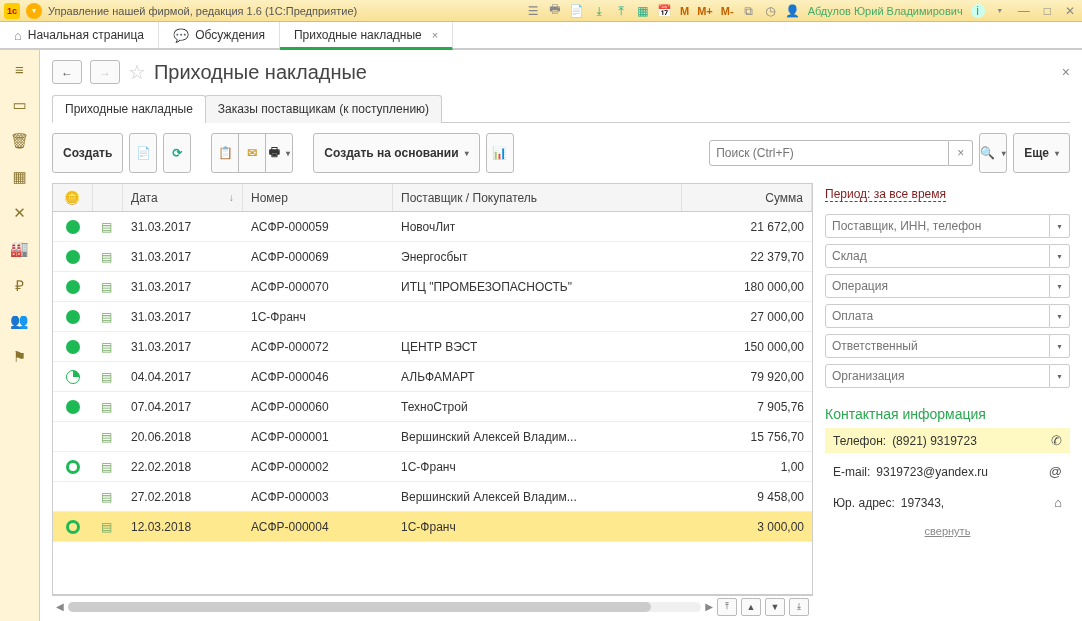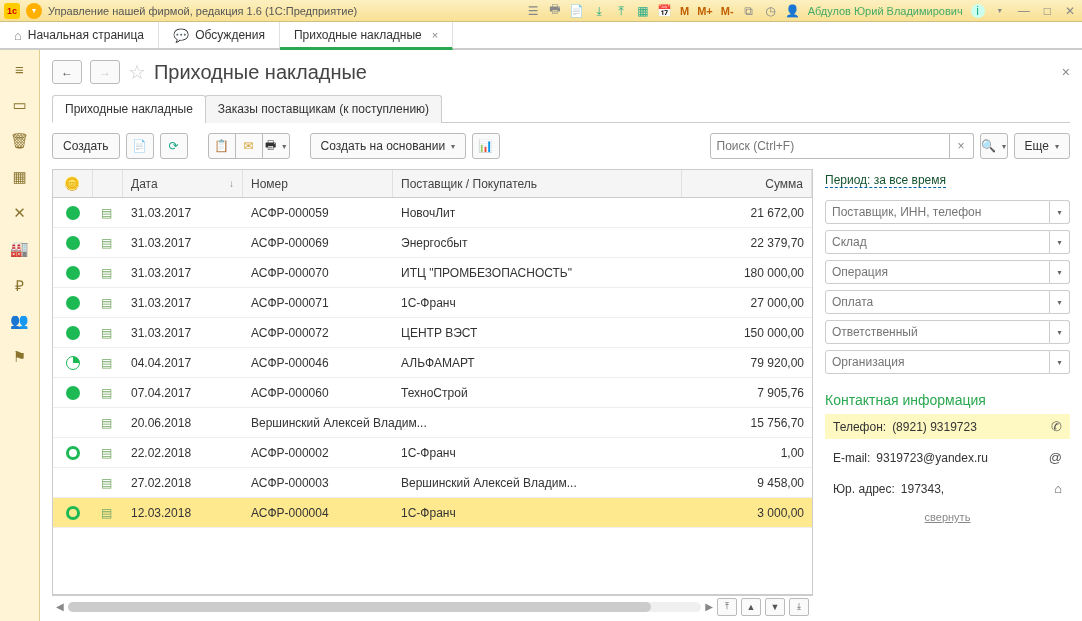--- a/index.html
+++ b/index.html
@@ -39,21 +39,21 @@
 .pagetitle { font-size: 20px; color: #444; }
 .pageclose { margin-left: auto; color: #888; font-size: 14px; cursor: pointer; }
 
 
 .subtabs { display: flex; border-bottom: 1px solid #ccc; }
 .subtab { padding: 6px 12px; border: 1px solid #ccc; border-bottom: none; background: #f5f5f5; margin-right: -1px; cursor: pointer; color: #333; border-radius: 3px 3px 0 0; position: relative; top: 1px; }
 .subtab.active { background: #fff; border-bottom: 1px solid #fff; }
 
 
 .toolbar { display: flex; align-items: center; gap: 6px; padding: 10px 0; }
-.btn { height: 26px; border: 1px solid #bbb; background: #fafafa; border-radius: 3px; padding: 0 10px; display: flex; align-items: center; gap: 4px; cursor: pointer; color: #333; font-size: 12px; }
+.btn { height: 40px; border: 1px solid #bbb; background: #fafafa; border-radius: 3px; padding: 0 10px; display: flex; align-items: center; gap: 4px; cursor: pointer; color: #333; font-size: 12px; font-weight: bold; }
 .btn.icon { padding: 0; width: 28px; justify-content: center; }
 .btngrp { display: flex; }
 .btngrp .btn { border-radius: 0; margin-left: -1px; }
 .btngrp .btn:first-child { border-radius: 3px 0 0 3px; margin-left: 0; }
 .btngrp .btn:last-child { border-radius: 0 3px 3px 0; }
 .sep { width: 8px; }
 .caret { font-size: 8px; color: #666; margin-left: 2px; }
 .spacer { flex: 1; }
 .searchwrap { display: flex; align-items: flex-end; }
 .searchbox { width: 240px; height: 26px; border: 1px solid #bbb; border-radius: 3px 0 0 3px; padding: 0 6px; font-size: 12px; color: #999; }
@@ -85,21 +85,21 @@
 .coinsic { color: #d4a030; font-size: 13px; }
 
 
 .tblfoot { display: flex; align-items: center; height: 22px; border-top: 1px solid #ccc; padding: 0 4px; gap: 4px; }
 .sb-track { flex: 1; height: 10px; background: #f0f0f0; border-radius: 5px; position: relative; }
 .sb-thumb { position: absolute; left: 0; width: 92%; height: 100%; background: #ccc; border-radius: 5px; }
 .footbtn { width: 20px; height: 18px; border: 1px solid #bbb; border-radius: 2px; display: flex; align-items: center; justify-content: center; font-size: 9px; color: #555; cursor: pointer; background: #fafafa; }
 
 
 .filters { width: 245px; display: flex; flex-direction: column; gap: 6px; }
-.period { color: #14532d; border-bottom: 1px dashed #0066aa; display: inline-block; cursor: pointer; margin: 4px 0 6px; align-self: flex-start; }
+.period { color: #7f1d1d; border-bottom: 1px dashed #0066aa; display: inline-block; cursor: pointer; margin: 4px 0 6px; align-self: flex-start; }
 .fwrap { display: flex; justify-content: space-between; }
 .finput { flex: 1; height: 24px; border: 1px solid #ccc; border-radius: 3px 0 0 3px; padding: 0 6px; font-size: 12px; color: #999; }
 .fdrop { width: 20px; height: 24px; border: 1px solid #ccc; border-left: none; border-radius: 0 3px 3px 0; display: flex; align-items: center; justify-content: center; font-size: 8px; color: #666; cursor: pointer; }
 
 .contact-hdr { color: #2aa84f; font-size: 14px; margin-top: 12px; }
 .contact-row { display: flex; align-items: center; padding: 5px 8px; gap: 6px; font-size: 12px; color: #333; }
 .contact-row.hl { background: #fef9c3; }
 .contact-row .cic { margin-left: auto; color: #555; font-size: 13px; }
 .collapse { color: #888; text-decoration: underline; cursor: pointer; text-align: center; margin-top: 4px; font-size: 11px; }
 </style>
@@ -258,21 +258,20 @@
                 <div class="td c-am">180 000,00</div>
               </div>
               <div class="tr">
                 <div class="td c-st">
                   <span class="dot full-g"></span>
                 </div>
                 <div class="td c-cm">
                   <span class="cmic">▤</span>
                 </div>
                 <div class="td c-dt">31.03.2017</div>
-                <div class="td c-nm">АСФР-000071</div>
                 <div class="td c-sp">1С-Франч</div>
                 <div class="td c-am">27 000,00</div>
               </div>
               <div class="tr">
                 <div class="td c-st">
                   <span class="dot full-g"></span>
                 </div>
                 <div class="td c-cm">
                   <span class="cmic">▤</span>
                 </div>
@@ -304,20 +303,21 @@
                 <div class="td c-nm">АСФР-000060</div>
                 <div class="td c-sp">ТехноСтрой</div>
                 <div class="td c-am">7 905,76</div>
               </div>
               <div class="tr">
                 <div class="td c-st"></div>
                 <div class="td c-cm">
                   <span class="cmic">▤</span>
                 </div>
                 <div class="td c-dt">20.06.2018</div>
+                <div class="td c-nm">АСФР-000001</div>
                 <div class="td c-sp">Вершинский Алексей Владим...</div>
                 <div class="td c-am">15 756,70</div>
               </div>
               <div class="tr">
                 <div class="td c-st">
                   <span class="dot ring-g"></span>
                 </div>
                 <div class="td c-cm">
                   <span class="cmic">▤</span>
                 </div>

